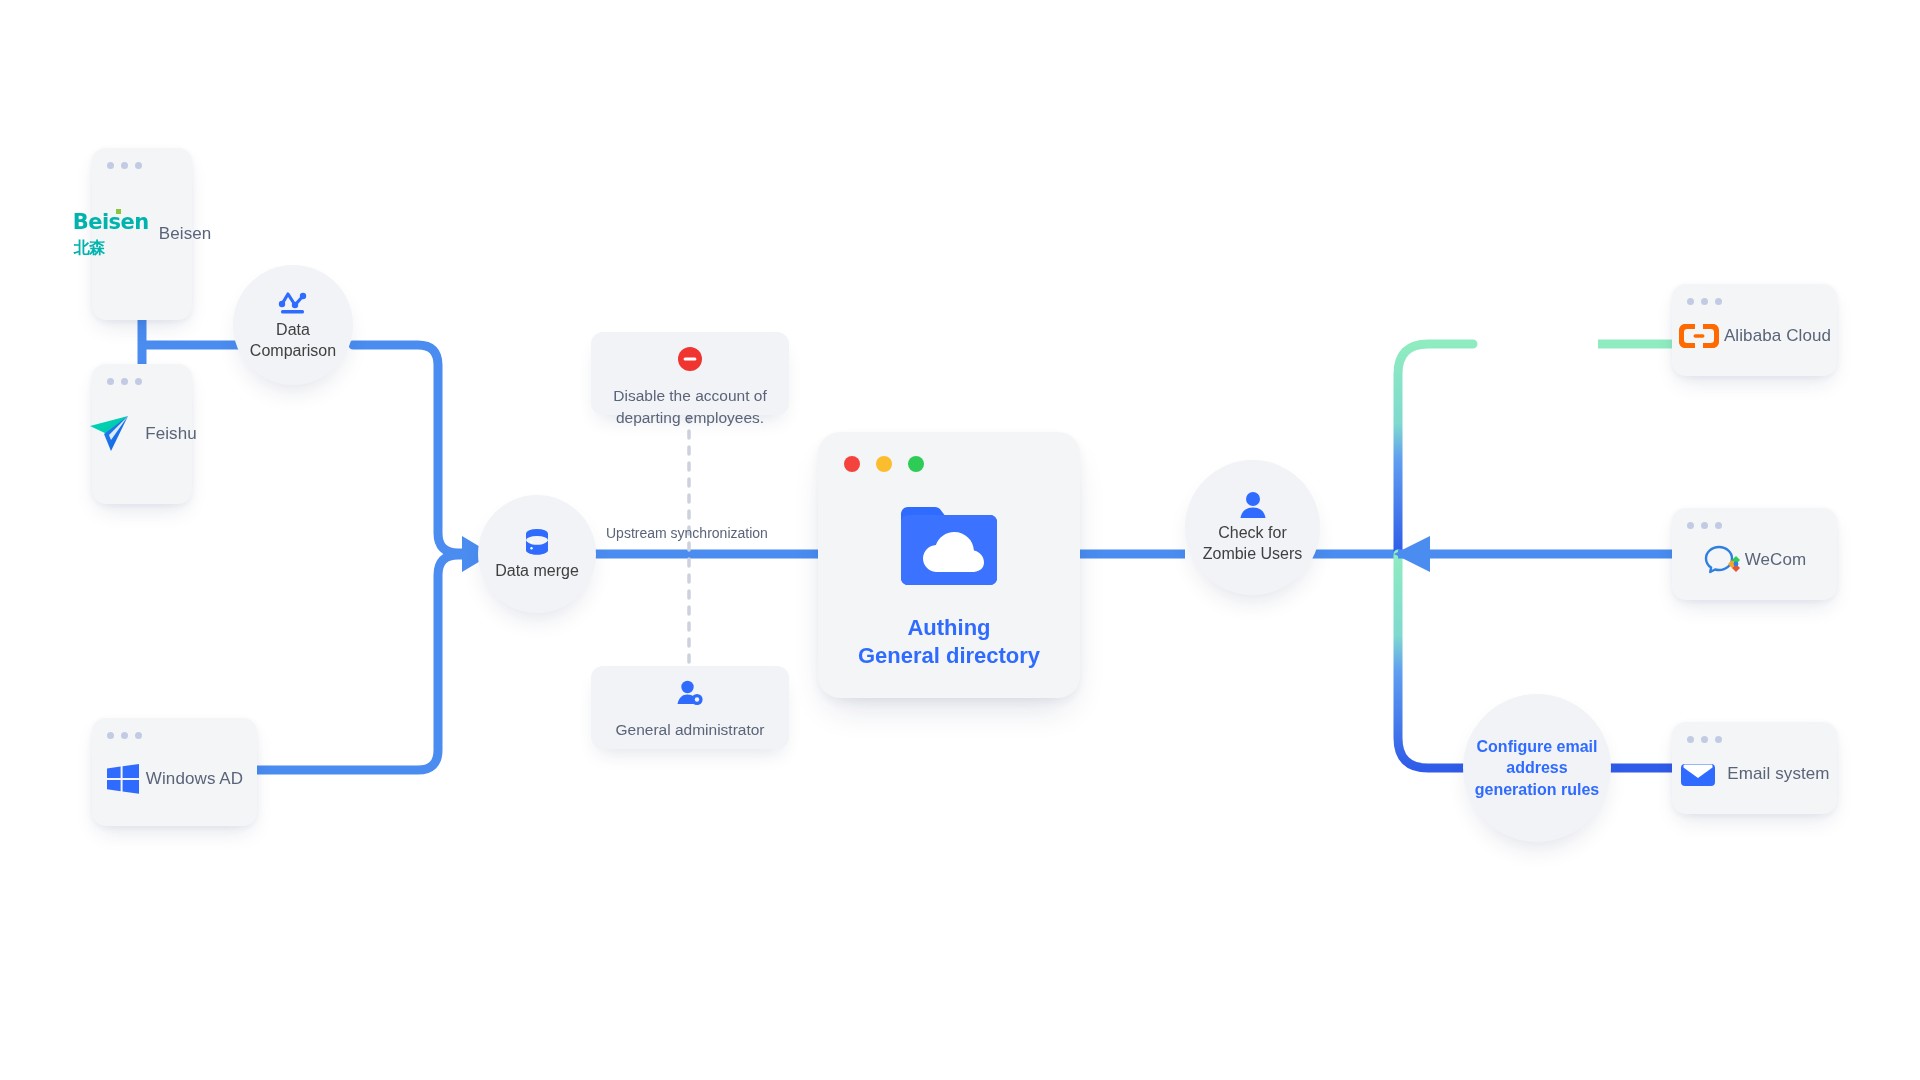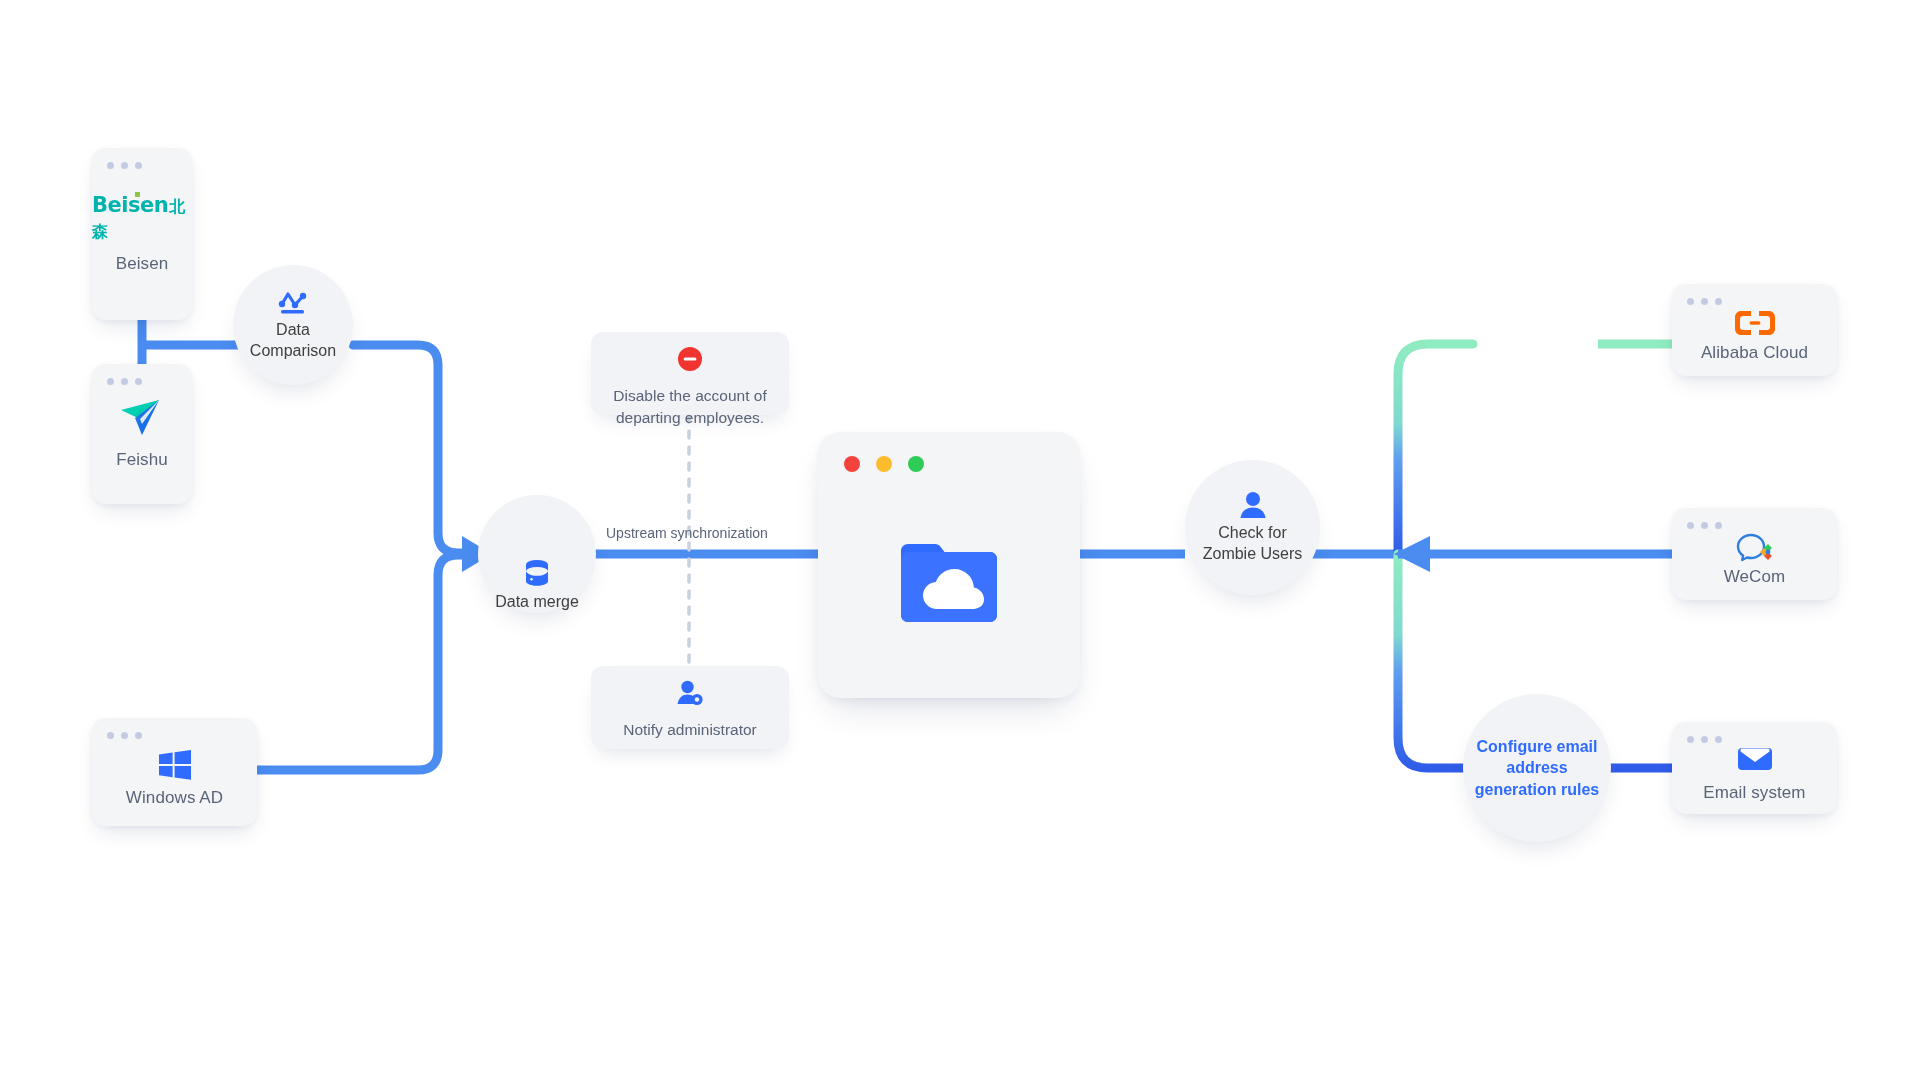--- a/index.html
+++ b/index.html
@@ -41,21 +41,22 @@
   }
   .dots i {
     width: 7px; height: 7px; border-radius: 50%;
     background: #c3cbe4;
     display: block;
   }
   .card-body {
     flex: 1;
     width: 100%;
     display: flex;
-    flex-direction: column;
+    flex-direction: row;
+    align-items: center;
     justify-content: center;
     gap: 10px;
   }
   .card-logo { display: flex; align-items: center; justify-content: center; }
   .card-label {
     font-size: 17px;
     color: #5a6479;
     letter-spacing: .1px;
     text-align: center;
     line-height: 1.25;
@@ -279,21 +280,21 @@
         <circle cx="25" cy="8" r="3.2" fill="#2f6bff"></circle>
         <rect x="3" y="22" width="23" height="3.4" rx="1.5" fill="#2f6bff"></rect>
       </svg>
     </div>
     <div class="node-label">
       <span>Data</span><br>
       <span>Comparison</span>
     </div>
   </div>
 
-  <div class="node" style="left:478px; top:495px; width:118px; height:118px;justify-content:flex-end;">
+  <div class="node" style="left:478px; top:495px; width:118px; height:118px;">
     <div class="node-icon">
       <svg width="28" height="30" viewBox="0 0 28 30">
         <ellipse cx="14" cy="6.5" rx="11" ry="4.6" fill="#2f6bff"></ellipse>
         <path d="M3 6.5 L3 23 C3 25.6 7.9 27.6 14 27.6 C20.1 27.6 25 25.6 25 23 L25 6.5" fill="#2f6bff"></path>
         <ellipse cx="14" cy="13.2" rx="11" ry="4.2" fill="#f2f3f6"></ellipse>
         <ellipse cx="14" cy="19.6" rx="11" ry="4.2" fill="#f2f3f6"></ellipse>
         <path d="M3 13.2 C3 15.8 7.9 17.8 14 17.8 C20.1 17.8 25 15.8 25 13.2 L25 23 C25 25.6 20.1 27.6 14 27.6 C7.9 27.6 3 25.6 3 23 Z" fill="#2f6bff"></path>
         <circle cx="8.5" cy="14.8" r="1.2" fill="#ffffff"></circle>
         <circle cx="8.5" cy="21.2" r="1.2" fill="#ffffff"></circle>
       </svg>
@@ -335,39 +336,43 @@
 
   <div class="note" style="left:591px; top:666px; width:198px; height:83px;">
     <div>
       <svg width="28" height="26" viewBox="0 0 28 26">
         <circle cx="11.5" cy="7" r="6.2" fill="#2f6bff"></circle>
         <path d="M1.5 24 C2.6 17.6 6.4 14.4 11.5 14.4 C14 14.4 16.2 15.2 17.9 16.6 L17.9 24 Z" fill="#2f6bff"></path>
         <circle cx="21" cy="19.5" r="5.6" fill="#2f6bff"></circle>
         <circle cx="21" cy="19.5" r="2.2" fill="#f2f3f6"></circle>
       </svg>
     </div>
-    <div class="note-text">Notify administrator</div>
+    <div class="note-text">General administrator</div>
   </div>
 
   <div class="edge-label" style="left:606px; top:525px;">Upstream synchronization</div>
 
   <div class="hero" style="left:818px; top:432px; width:262px; height:266px;">
     <div class="hero-dots">
       <i style="background:#f4433c"></i>
         <i style="background:#fbbc2e"></i>
         <i style="background:#2ecc57"></i>
     </div>
     <div class="hero-inner">
       <div>
         <svg width="104" height="92" viewBox="0 0 104 92">
           <path d="M4 14 C4 10.1 7.1 7 11 7 L38 7 C40.2 7 42.2 8 43.5 9.8 L47.5 15 L93 15 C96.9 15 100 18.1 100 22 L100 78 C100 81.9 96.9 85 93 85 L11 85 C7.1 85 4 81.9 4 78 Z" fill="#2f6bff"></path>
           <path d="M4 22 C4 18.1 7.1 15 11 15 L93 15 C96.9 15 100 18.1 100 22 L100 78 C100 81.9 96.9 85 93 85 L11 85 C7.1 85 4 81.9 4 78 Z" fill="#3b72ff"></path>
           <path d="M40 72 C32.3 72 26 65.9 26 58.4 C26 51.3 31.7 45.4 38.9 44.9 C41.5 37.4 48.8 32 57.4 32 C67.9 32 76.5 40.2 76.9 50.5 C82.7 51.6 87 56.5 87 62.4 C87 69.1 81.4 72 74.4 72 Z" fill="#ffffff"></path>
         </svg>
       </div>
+      <div class="hero-title">
+        <span>Authing</span><br>
+        <span>General directory</span>
+      </div>
     </div>
   </div>
 
   <div class="card" style="left:1672px; top:284px; width:165px; height:92px;">
     <div class="dots">
         <i></i>
         <i></i>
         <i></i>
       </div>
     <div class="card-body" style="gap:4px; padding-top:12px;">

